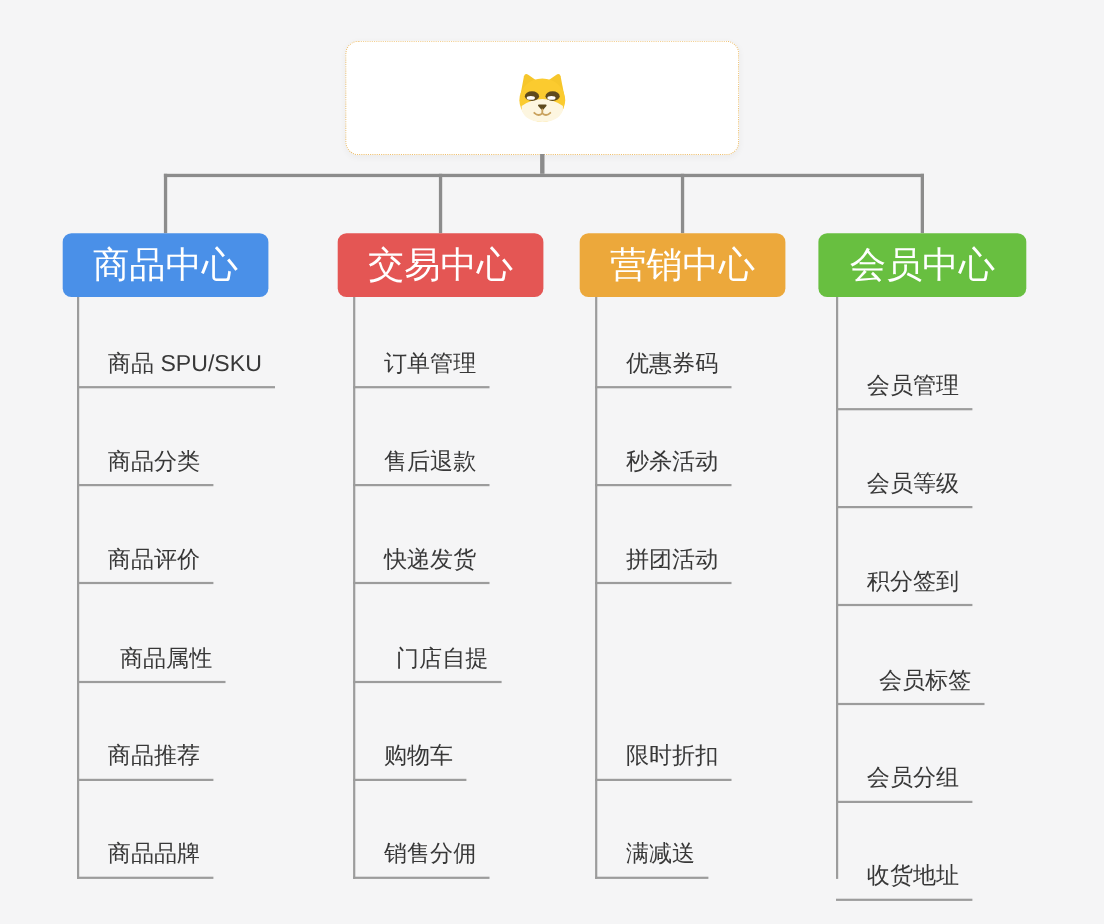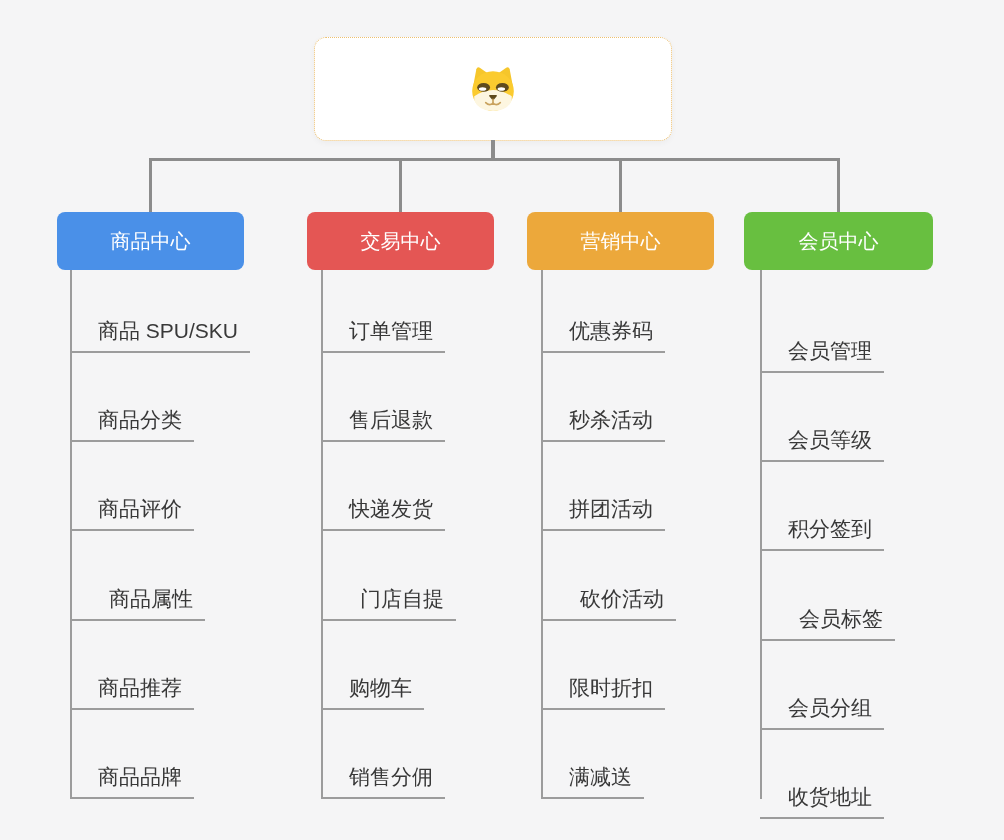--- a/index.html
+++ b/index.html
@@ -36,21 +36,21 @@
   .hbar{left:149px;top:158px;width:691px;height:3px;}
   .stub{top:158px;width:3px;height:54px;}
   .stub-0{left:149px;}
   .stub-1{left:399px;}
   .stub-2{left:619px;}
   .stub-3{left:837px;}
   
   .branch-box{
     position:absolute;top:212px;height:58px;
     border-radius:8px;
-    color:#ffffff;font-size:20px;
+    color:#ffffff;font-size:33px;
     display:flex;align-items:center;justify-content:center;
     white-space:nowrap;
   }
   .b0{left:57px;width:187px;}
   .b1{left:307px;width:187px;}
   .b2{left:527px;width:187px;}
   .b3{left:744px;width:189px;}
   
   .vline{
     position:absolute;top:270px;height:529px;width:2px;
@@ -131,21 +131,20 @@
   <div class="child col1 row0">订单管理</div>
   <div class="child col1 row1">售后退款</div>
   <div class="child col1 row2">快递发货</div>
   <div class="child col1 row3">门店自提</div>
   <div class="child col1 row4">购物车</div>
   <div class="child col1 row5">销售分佣</div>
 
   <div class="child col2 row0">优惠券码</div>
   <div class="child col2 row1">秒杀活动</div>
   <div class="child col2 row2">拼团活动</div>
-  <div class="child col2 row3">砍价活动</div>
   <div class="child col2 row4">限时折扣</div>
   <div class="child col2 row5">满减送</div>
 
   <div class="child col3 row0">会员管理</div>
   <div class="child col3 row1">会员等级</div>
   <div class="child col3 row2">积分签到</div>
   <div class="child col3 row3">会员标签</div>
   <div class="child col3 row4">会员分组</div>
   <div class="child col3 row5">收货地址</div>
 

